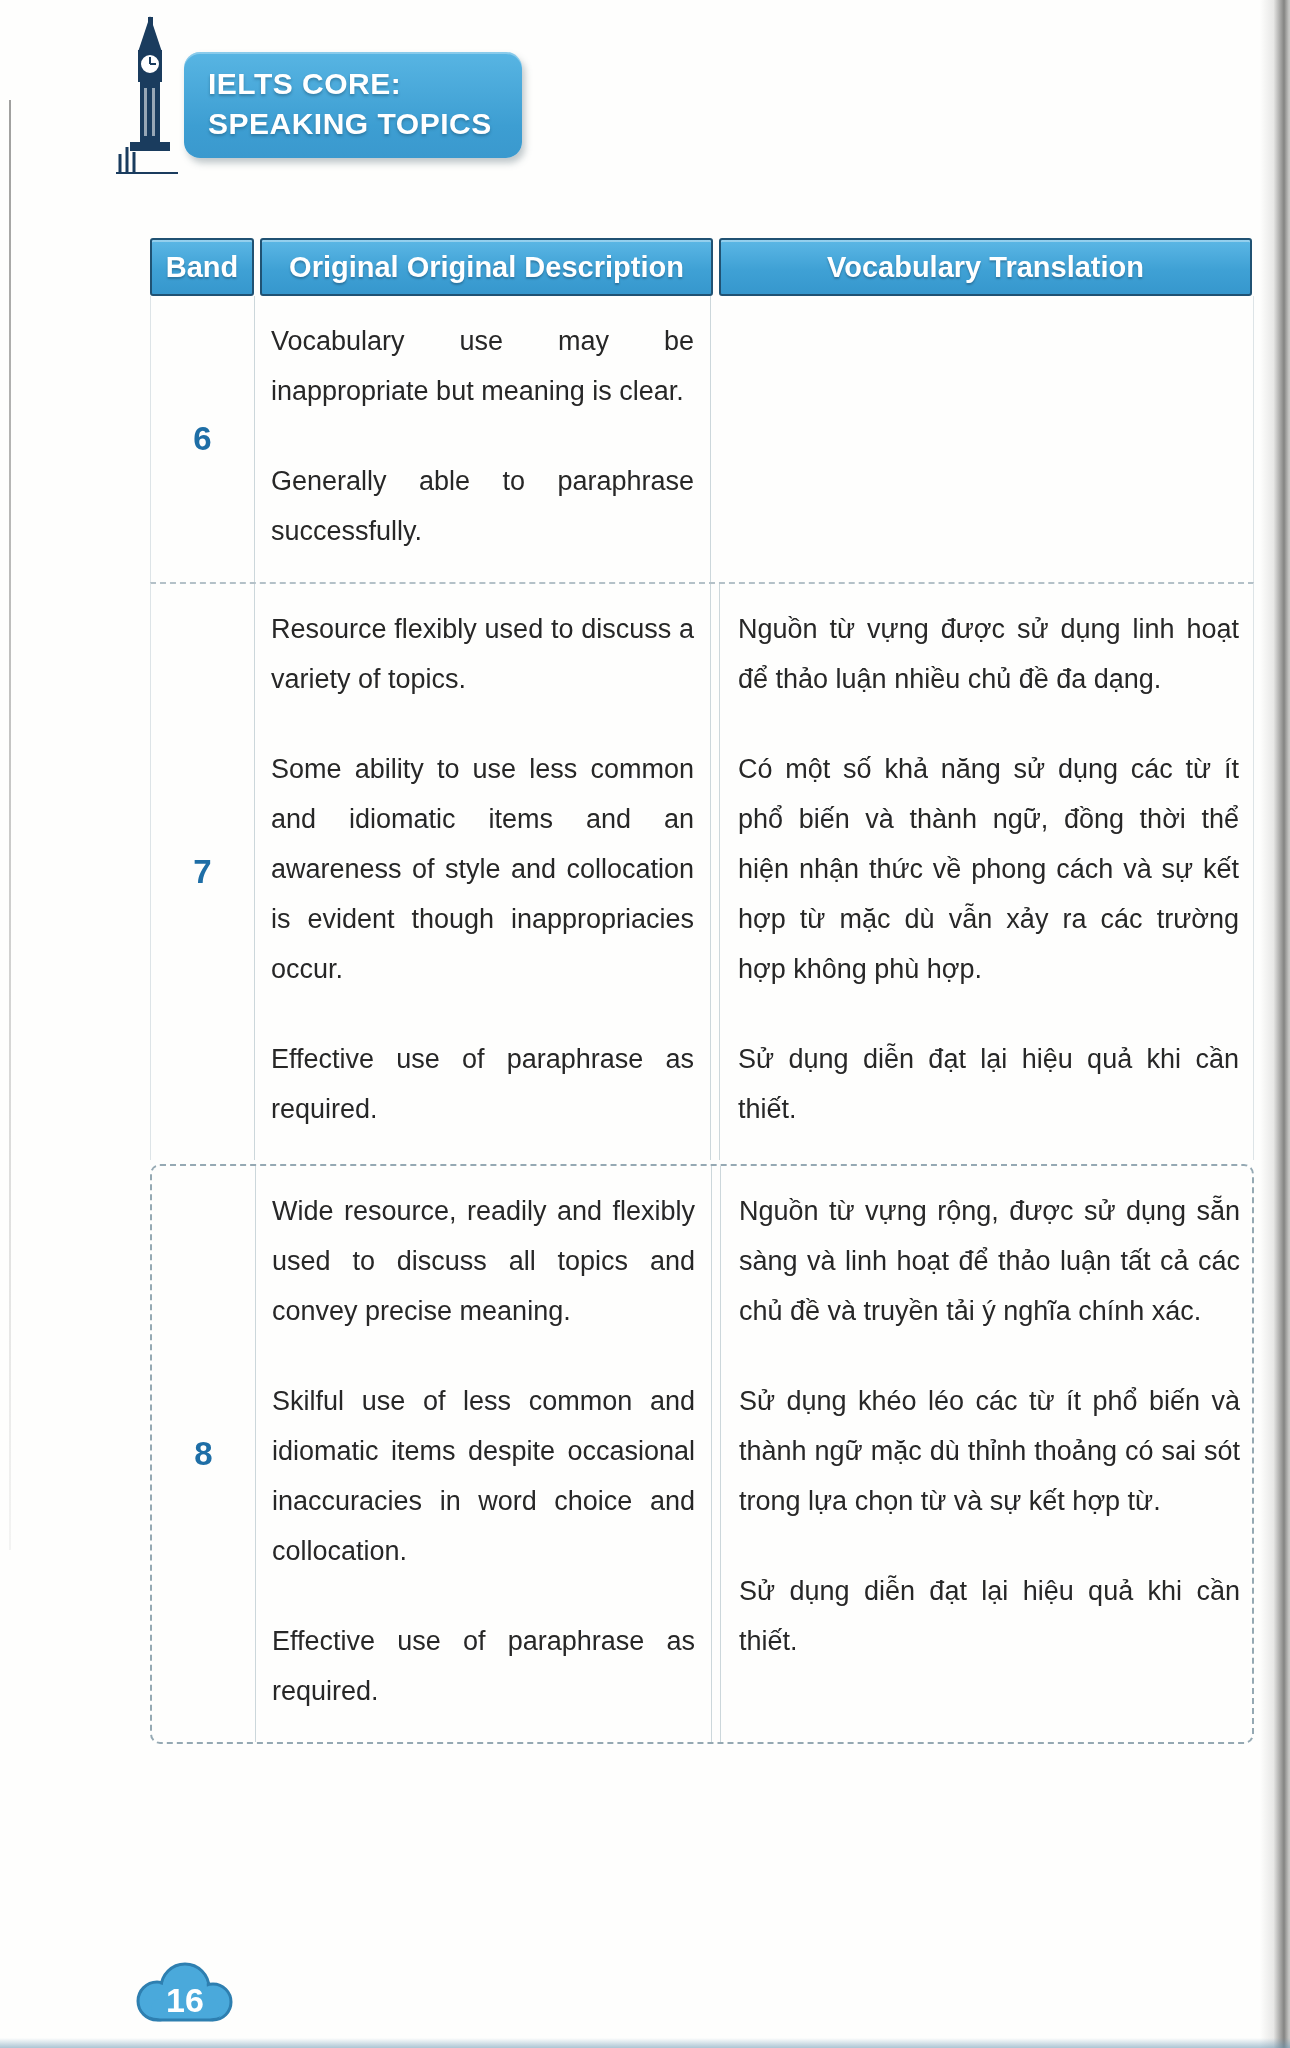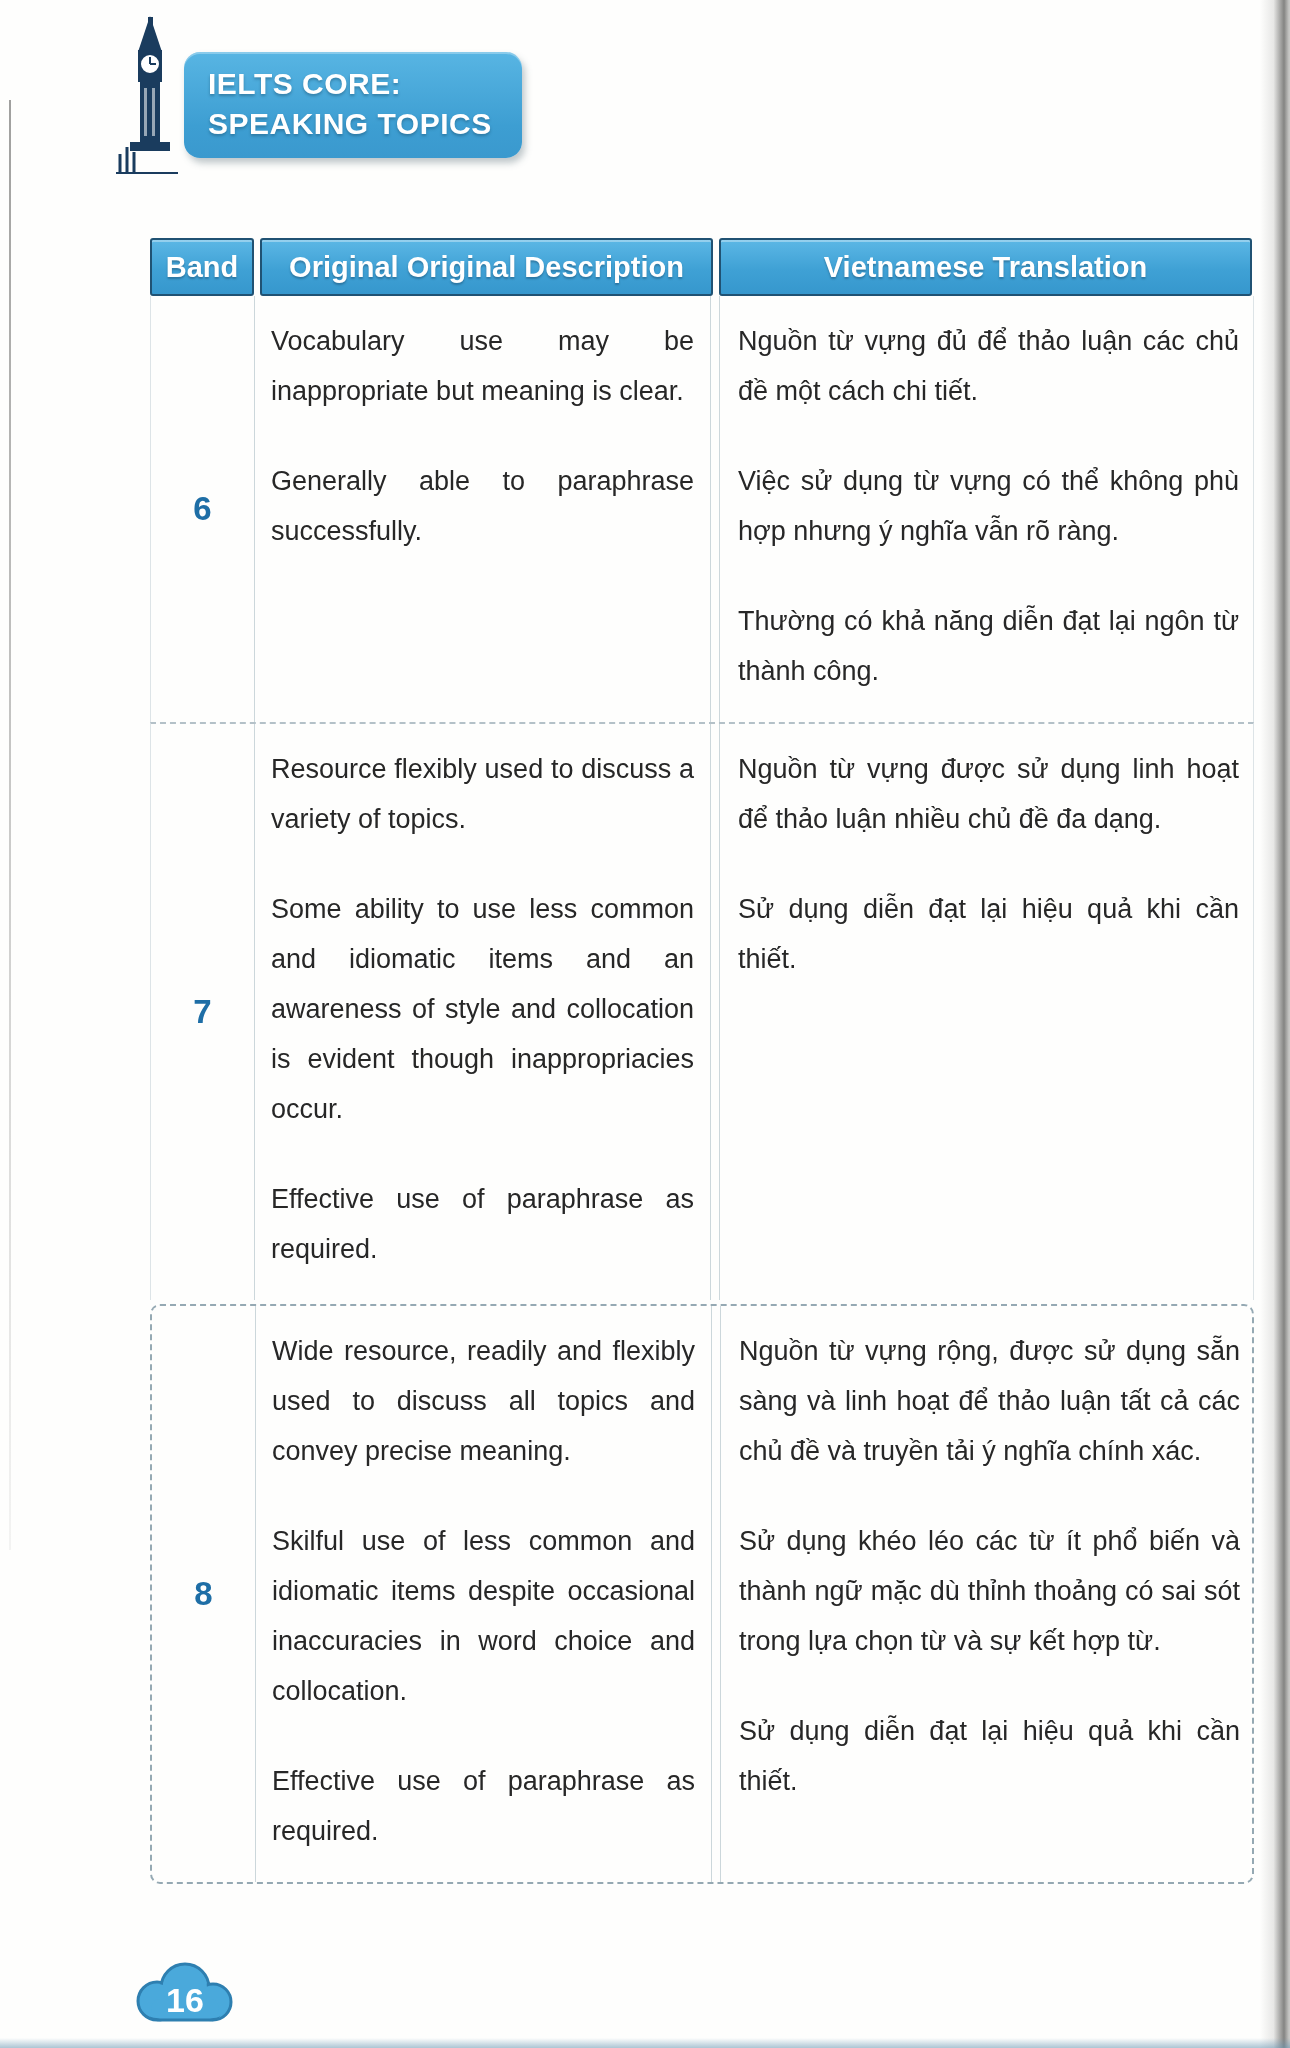--- a/index.html
+++ b/index.html
@@ -106,47 +106,43 @@
       <div>IELTS CORE:</div>
       <div>SPEAKING TOPICS</div>
     </div>
   </div>
 
   <div class="band-table">
 
     <div class="thead">
       <div class="hcell">Band</div>
       <div class="hcell">Original Original Description</div>
-      <div class="hcell">Vietnamese Translation</div>
+      <div class="hcell">Vocabulary Translation</div>
     </div>
 
     <section class="band-section sec6">
       <div class="band-cell">6</div>
       <div class="cell en">
         <p>Vocabulary use may be inappropriate but meaning is clear.</p>
         <p>Generally able to paraphrase successfully.</p>
       </div>
       <div></div>
-      <div class="cell vi">
-        <p>Nguồn từ vựng đủ để thảo luận các chủ đề một cách chi tiết.</p>
-        <p>Việc sử dụng từ vựng có thể không phù hợp nhưng ý nghĩa vẫn rõ ràng.</p>
-        <p>Thường có khả năng diễn đạt lại ngôn từ thành công.</p>
-      </div>
     </section>
 
     <section class="band-section sec7">
       <div class="band-cell">7</div>
       <div class="cell en">
         <p>Resource flexibly used to discuss a variety of topics.</p>
         <p>Some ability to use less common and idiomatic items and an awareness of style and collocation is evident though inappropriacies occur.</p>
         <p>Effective use of paraphrase as required.</p>
       </div>
       <div></div>
       <div class="cell vi">
         <p>Nguồn từ vựng được sử dụng linh hoạt để thảo luận nhiều chủ đề đa dạng.</p>
+        <p>Có một số khả năng sử dụng các từ ít phổ biến và thành ngữ, đồng thời thể hiện nhận thức về phong cách và sự kết hợp từ mặc dù vẫn xảy ra các trường hợp không phù hợp.</p>
         <p>Sử dụng diễn đạt lại hiệu quả khi cần thiết.</p>
       </div>
     </section>
 
     <div class="band8-box">
       <section class="band-section sec8">
         <div class="band-cell">8</div>
         <div class="cell en">
           <p>Wide resource, readily and flexibly used to discuss all topics and convey precise meaning.</p>
           <p>Skilful use of less common and idiomatic items despite occasional inaccuracies in word choice and collocation.</p>

